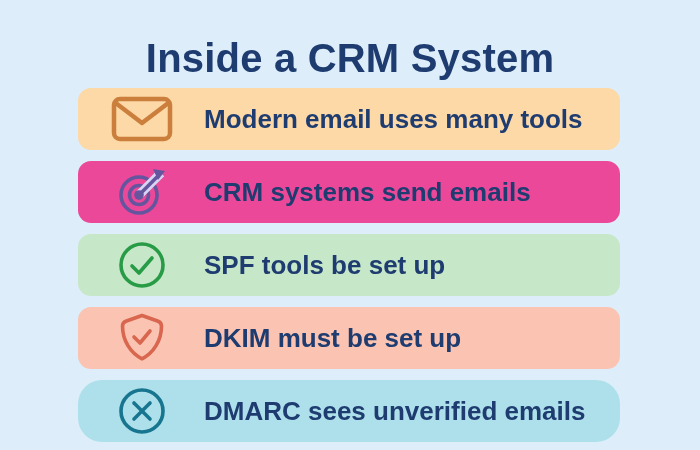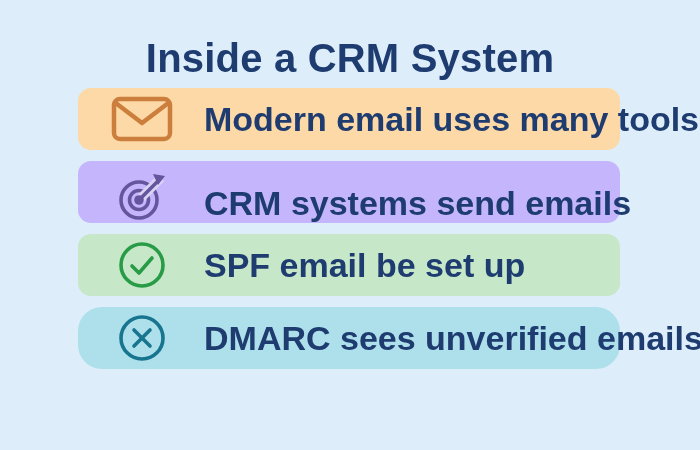--- a/index.html
+++ b/index.html
@@ -45,21 +45,21 @@
     align-items: center;
     justify-content: center;
     flex: 0 0 auto;
     color: var(--icon-color, #333);
   }
   .icon-box svg {
     display: block;
   }
   .row-label {
     margin-left: 30px;
-    font-size: 34px;
+    font-size: 26px;
     font-weight: 700;
     white-space: nowrap;
   }
 </style>
 </head>
 <body style="background: rgb(221, 238, 250); color: rgb(30, 60, 112);">
 
 <h1 class="title">Inside a CRM System</h1>
 
 <div class="rows">
@@ -67,44 +67,53 @@
   <div class="row" style="background: rgb(252, 217, 166); --icon-color: #cc7f3d; --row-bg: #fcd9a6;">
     <span class="icon-box">
       <svg width="62" height="46" viewBox="0 0 62 46" fill="none">
         <rect x="3" y="3" width="56" height="40" rx="6" stroke="currentColor" stroke-width="4.5"></rect>
         <path d="M6 8 L31 27 L56 8" stroke="currentColor" stroke-width="4.5" stroke-linecap="round" stroke-linejoin="round"></path>
       </svg>
     </span>
     <span class="row-label">Modern email uses many tools</span>
   </div>
 
-  <div class="row" style="background: #c4b5fd; align-items: flex-end; --icon-color: #65559e; --row-bg: #d9d4f4;">
+  <div class="row" style="background: #ec4899; --icon-color: #65559e; --row-bg: #d9d4f4;">
     <span class="icon-box">
       <svg width="50" height="50" viewBox="0 0 50 50" fill="none">
         <circle cx="22" cy="28" r="18" stroke="currentColor" stroke-width="3.6"></circle>
         <circle cx="22" cy="28" r="9.5" stroke="currentColor" stroke-width="3.6"></circle>
         <line x1="22" y1="28" x2="44" y2="6" stroke="var(--row-bg,#fff)" stroke-width="9"></line>
         <line x1="22" y1="28" x2="41" y2="9" stroke="currentColor" stroke-width="3.6" stroke-linecap="round"></line>
         <circle cx="22" cy="28" r="4.8" fill="currentColor"></circle>
         <path d="M36 2 L48 4 L41 13 Z" fill="currentColor"></path>
       </svg>
     </span>
     <span class="row-label">CRM systems send emails</span>
   </div>
 
   <div class="row" style="background: rgb(198, 231, 200); --icon-color: #279b45; --row-bg: #c6e7c8;">
     <span class="icon-box">
       <svg width="50" height="50" viewBox="0 0 50 50" fill="none">
         <circle cx="25" cy="25" r="21" stroke="currentColor" stroke-width="3.6"></circle>
         <path d="M15 26 L22 33 L35 18" stroke="currentColor" stroke-width="3.6" stroke-linecap="round" stroke-linejoin="round"></path>
       </svg>
     </span>
-    <span class="row-label">SPF email be set up</span>
+    <span class="row-label">SPF tools be set up</span>
   </div>
 
+  <div class="row" style="background: rgb(251, 195, 177); --icon-color: #d9664e; --row-bg: #fbc3b1;">
+    <span class="icon-box">
+      <svg width="50" height="52" viewBox="0 0 50 52" fill="none">
+        <path d="M25 3.5 L40.5 9 C42.8 9.8 44.5 11.3 44.5 14 C44.5 28.5 36.5 41 25 46.8 C13.5 41 5.5 28.5 5.5 14 C5.5 11.3 7.2 9.8 9.5 9 Z" stroke="currentColor" stroke-width="3.6" stroke-linejoin="round"></path>
+        <path d="M17 25 L23 31 L33 19" stroke="currentColor" stroke-width="3.6" stroke-linecap="round" stroke-linejoin="round"></path>
+      </svg>
+    </span>
+    <span class="row-label">DKIM must be set up</span>
+  </div>
 
   <div class="row" style="background: rgb(174, 224, 235); border-radius: 24px; --icon-color: #17758f; --row-bg: #aee0eb;">
     <span class="icon-box">
       <svg width="50" height="50" viewBox="0 0 50 50" fill="none">
         <circle cx="25" cy="25" r="21" stroke="currentColor" stroke-width="3.6"></circle>
         <line x1="17" y1="17" x2="33" y2="33" stroke="currentColor" stroke-width="3.6" stroke-linecap="round"></line>
         <line x1="33" y1="17" x2="17" y2="33" stroke="currentColor" stroke-width="3.6" stroke-linecap="round"></line>
       </svg>
     </span>
     <span class="row-label">DMARC sees unverified emails</span>

